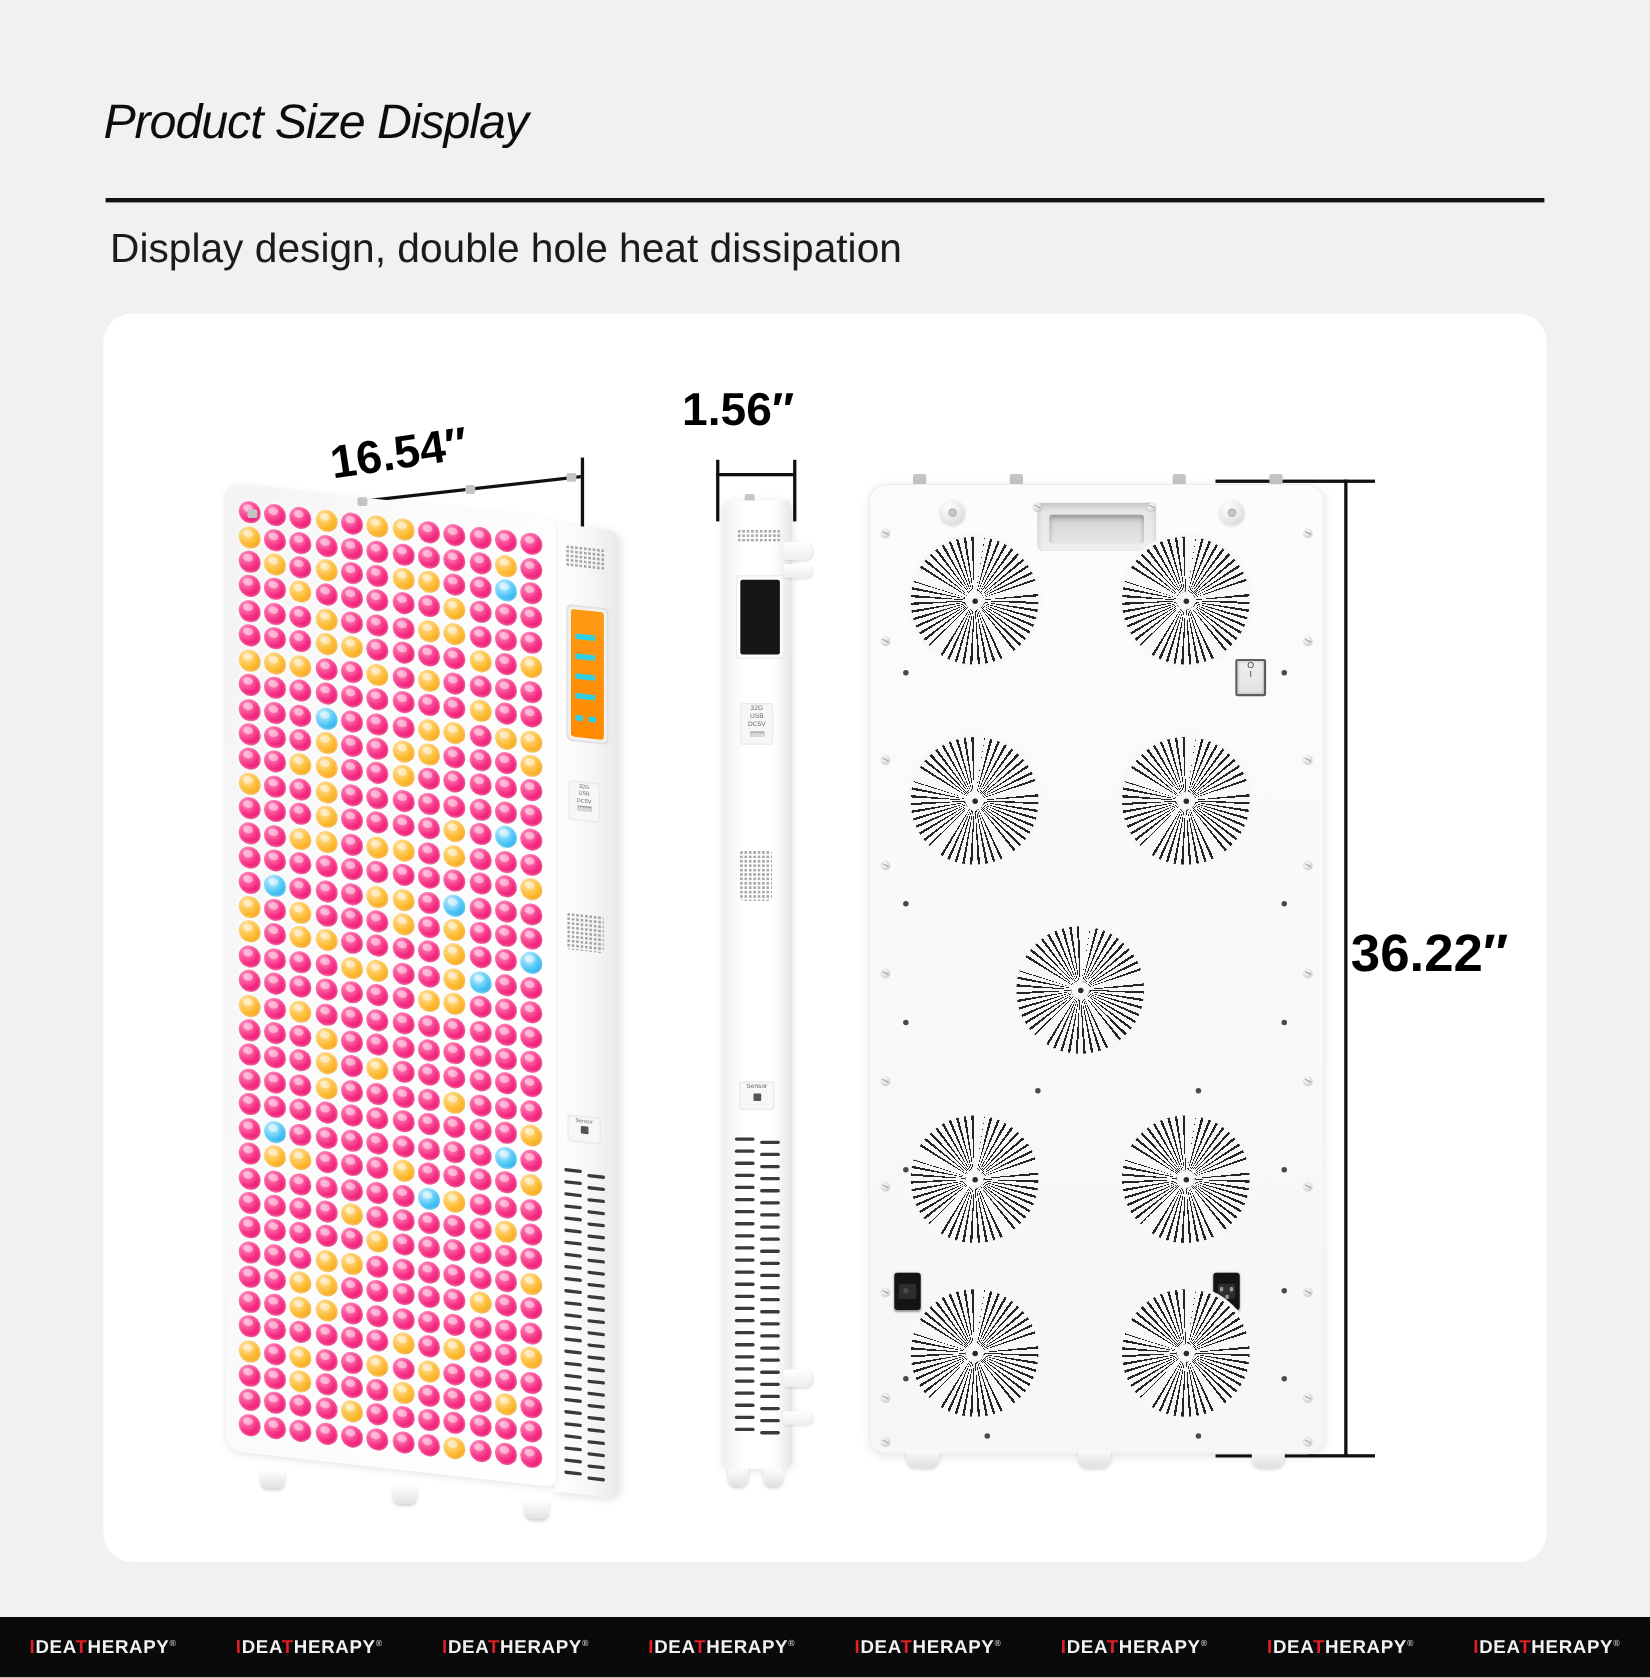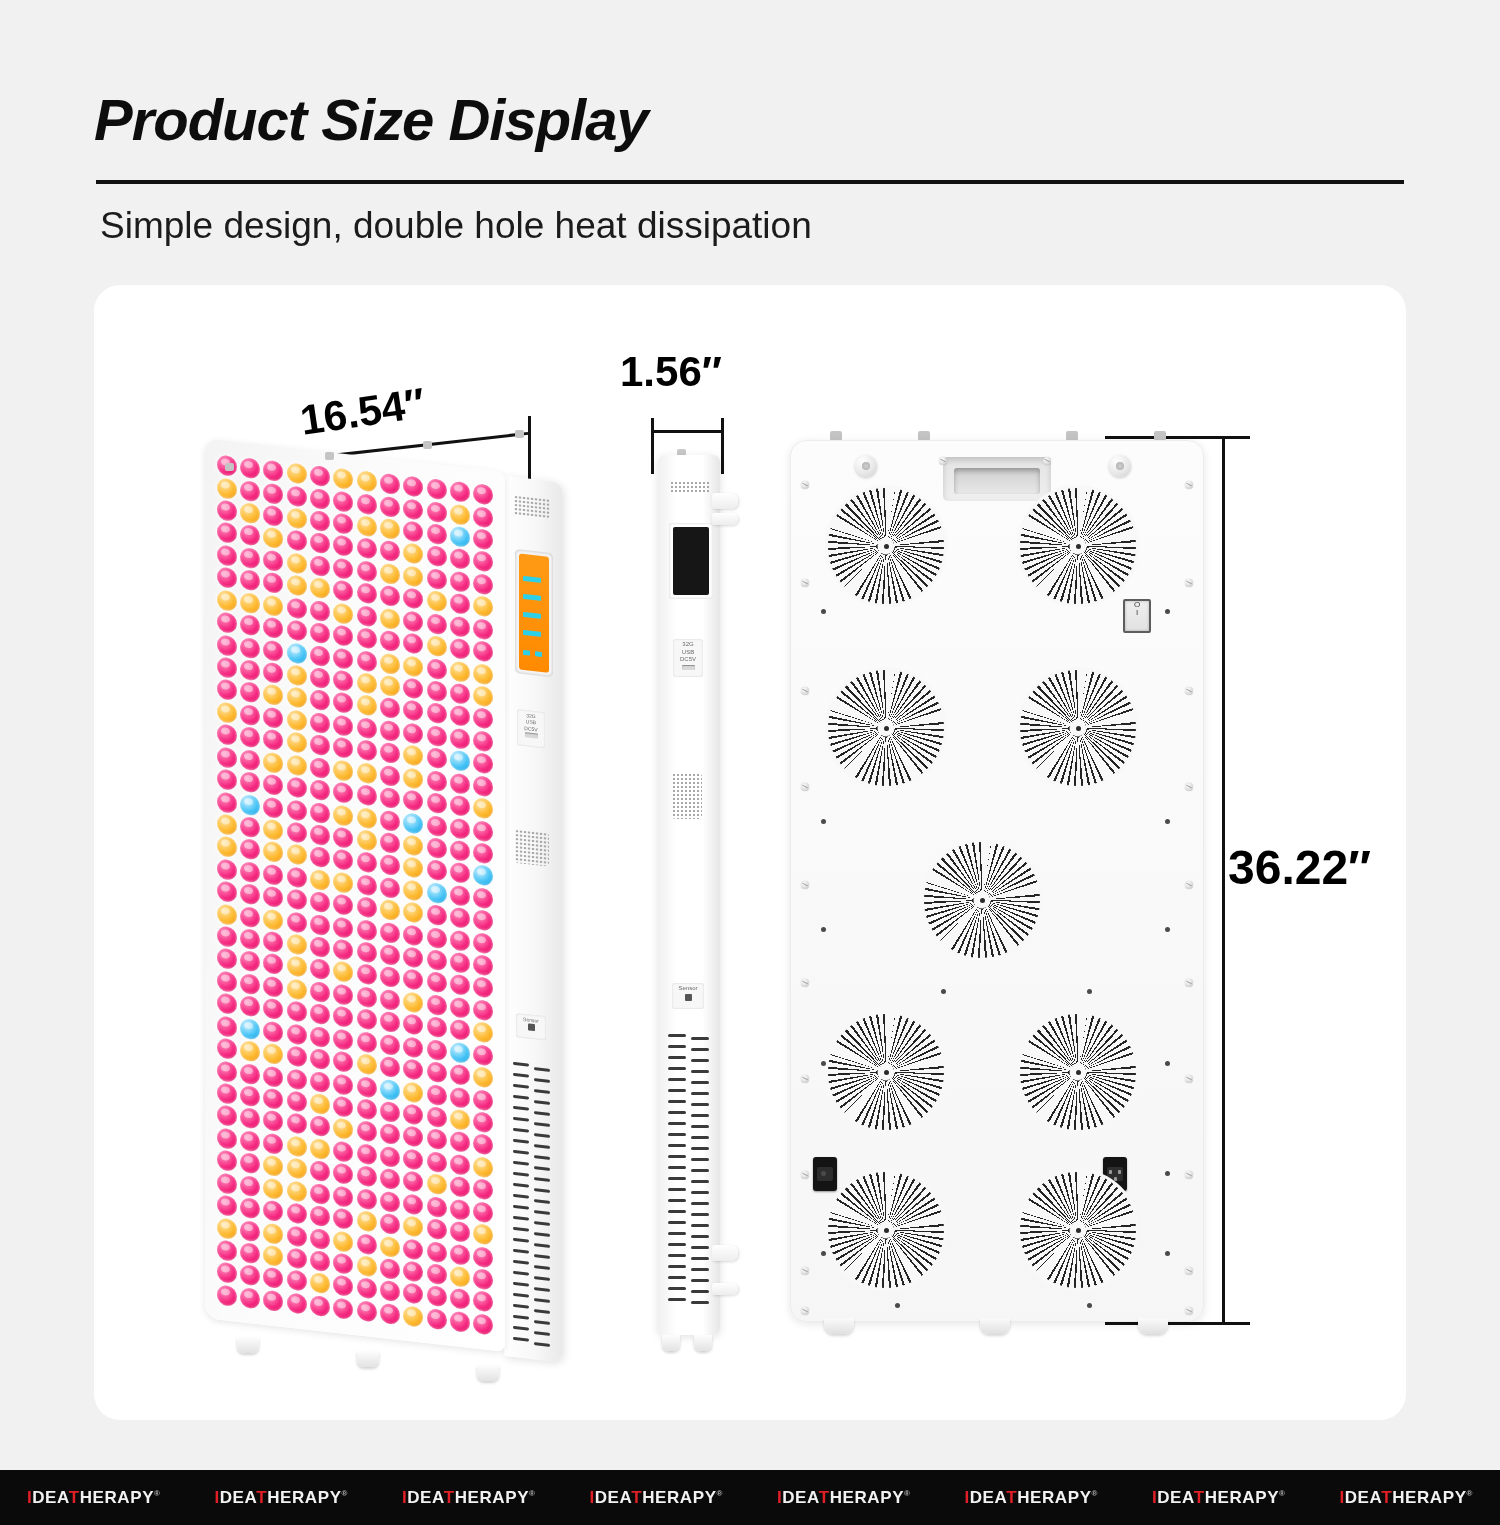--- a/index.html
+++ b/index.html
@@ -7,21 +7,21 @@
     width:1500px;height:1525px;
     background:#f1f1f1;
     font-family:"Liberation Sans",sans-serif;
     overflow:hidden;position:relative;
   }
   .page{position:absolute;inset:0;}
 
   
   .title{
     position:absolute;left:94px;top:86px;
-    font-size:58px;font-weight:bold;font-style:italic;
+    font-size:44px;font-weight:normal;font-style:italic;
     color:#0d0d0d;letter-spacing:-1px;
     font-family:"Liberation Sans",sans-serif;
   }
   .rule{
     position:absolute;left:96px;top:180px;width:1308px;height:4px;
     background:#111;
   }
   .subtitle{
     position:absolute;left:100px;top:205px;
     font-size:37px;color:#1b1b1b;font-weight:400;
@@ -268,21 +268,21 @@
   .logo .r{color:#e01f26;}
   .logo sup{font-size:8px;color:#b9b9b9;vertical-align:super;}
 </style>
 </head>
 <body>
 
 <div class="page">
 
   <div class="title">Product Size Display</div>
   <div class="rule"></div>
-  <div class="subtitle">Simple design, double hole heat dissipation</div>
+  <div class="subtitle">Display design, double hole heat dissipation</div>
 
   <div class="card"></div>
 
   <div class="dim dim-w">16.54″</div>
   <div class="dim dim-d">1.56″</div>
   <div class="dim dim-h">36.22″</div>
 
   <div class="lead lead-v" style="left:206px;top:452px;height:75px;"></div>
   <div class="lead lead-v" style="left:528px;top:416px;height:80px;"></div>
   <div class="lead lead-h" style="left:206px;top:468px;width:324px;transform-origin:left center;transform:rotate(-6.4deg);"></div>

